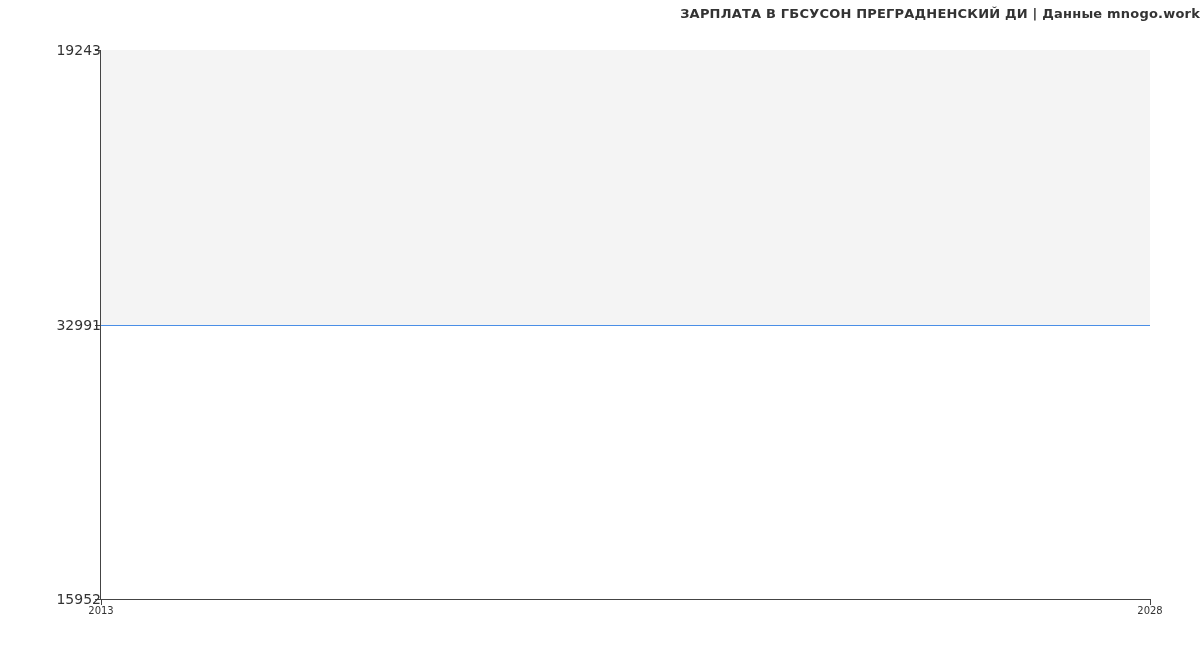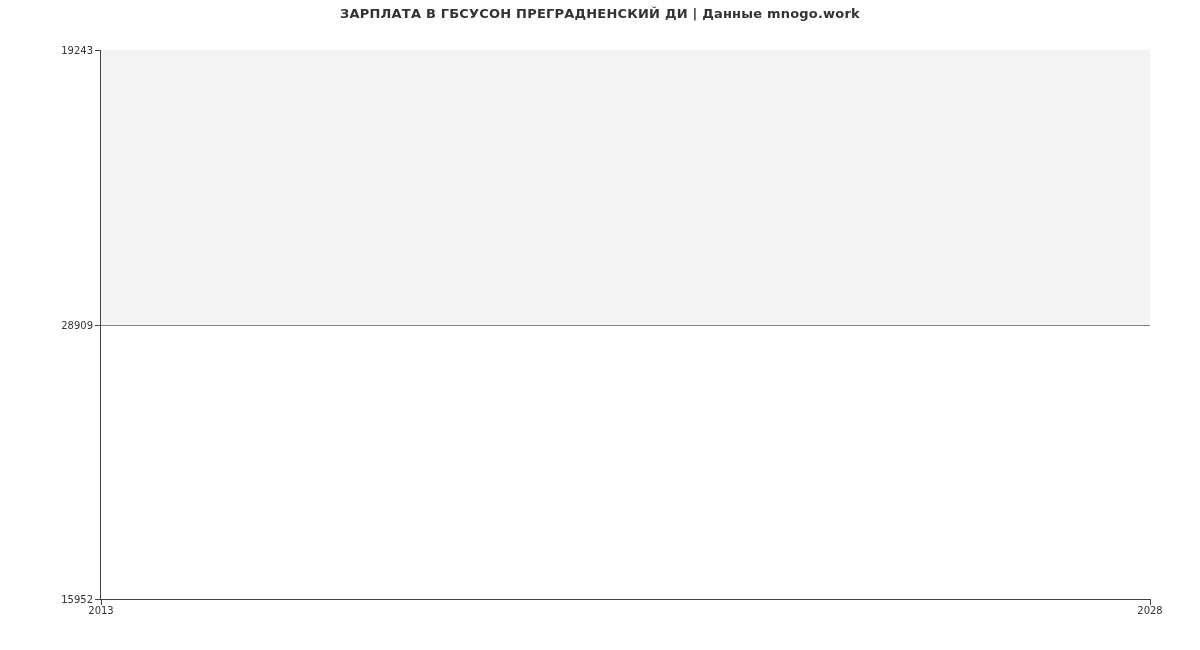--- a/index.html
+++ b/index.html
@@ -7,21 +7,21 @@
     padding: 0;
     width: 1200px;
     height: 650px;
     background: #ffffff;
     font-family: "DejaVu Sans", "Helvetica Neue", Arial, sans-serif;
     color: #333;
     overflow: hidden;
   }
   .title {
     width: 100%;
-    text-align: center;
+    text-align: right;
     font-size: 13px;
     font-weight: 600;
     padding-top: 6px;
     letter-spacing: 0.2px;
   }
   .chart {
     position: absolute;
     left: 100px;
     top: 50px;
     width: 1050px;
@@ -50,23 +50,22 @@
   .y-tick {
     position: absolute;
     right: 100%;
     width: 6px;
     height: 0;
     border-top: 1px solid #444;
   }
   .y-label {
     position: absolute;
     right: 100%;
-    margin-right: 8px;
     transform: translateY(-50%);
-    font-size: 10px;
+    font-size: 14px;
     color: #333;
     white-space: nowrap;
   }
   .x-tick {
     position: absolute;
     top: 100%;
     width: 0;
     height: 6px;
     border-left: 1px solid #444;
   }
@@ -86,21 +85,21 @@
 <div class="title">ЗАРПЛАТА В ГБСУСОН ПРЕГРАДНЕНСКИЙ ДИ | Данные mnogo.work</div>
 
 <div class="chart">
   <div class="area-fill"></div>
   <div class="data-line"></div>
 
   <div class="y-tick" style="top:0%;"></div>
   <div class="y-label" style="top:0%;">19243</div>
 
   <div class="y-tick" style="top:50%;"></div>
-  <div class="y-label" style="top:50%;">28909</div>
+  <div class="y-label" style="top:50%;">32991</div>
 
   <div class="y-tick" style="top:100%;"></div>
   <div class="y-label" style="top:100%;">15952</div>
 
   <div class="x-tick" style="left:0%;"></div>
   <div class="x-label" style="left:0%;">2013</div>
 
   <div class="x-tick" style="left:100%;"></div>
   <div class="x-label" style="left:100%;">2028</div>
 </div>

